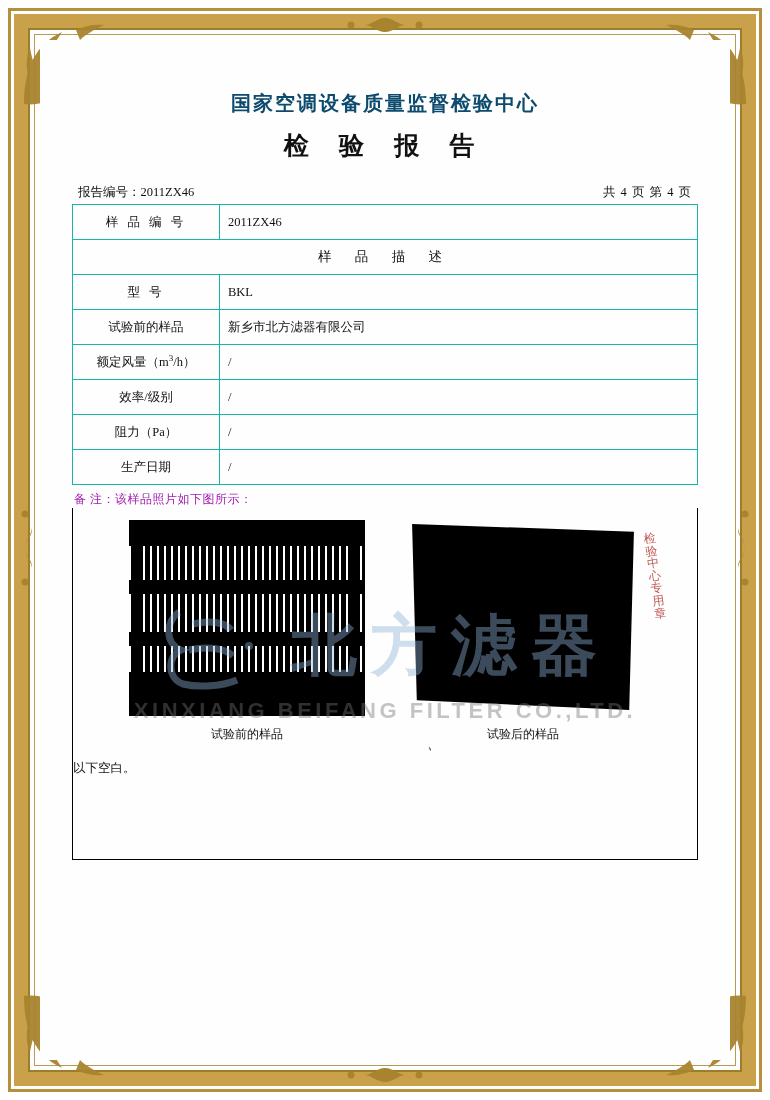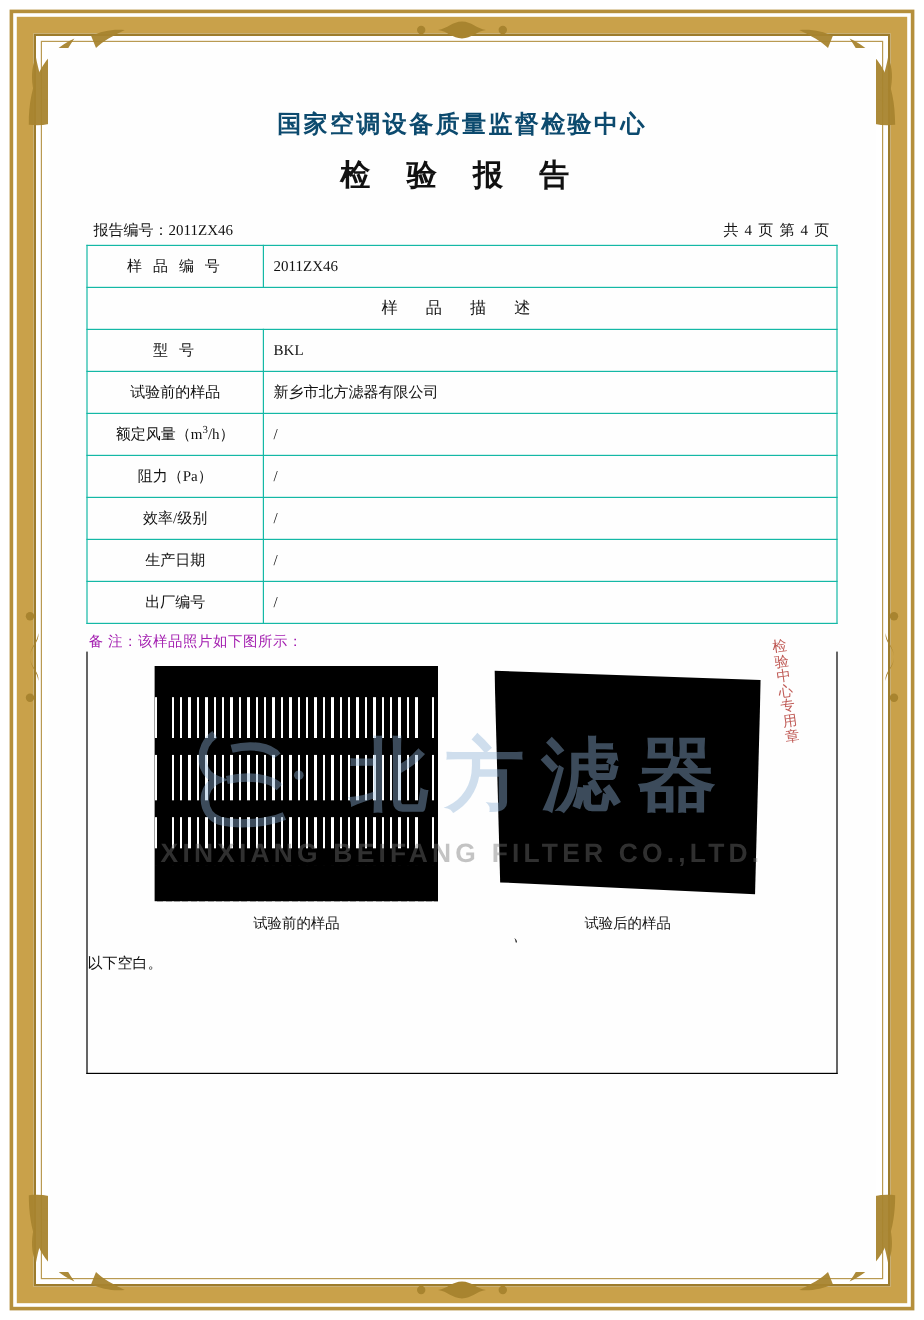--- a/index.html
+++ b/index.html
@@ -412,33 +412,29 @@
           </tr>
           <tr>
             <td class="lab tight">试验前的样品</td>
             <td class="val">新乡市北方滤器有限公司</td>
           </tr>
           <tr>
             <td class="lab tight">额定风量（m<sup class="unit">3</sup>/h）</td>
             <td class="val">/</td>
           </tr>
           <tr>
+            <td class="lab tight">效率/级别</td>
+            <td class="val">/</td>
+          </tr>
+          <tr>
             <td class="lab tight">阻力（Pa）</td>
             <td class="val">/</td>
           </tr>
           <tr>
-            <td class="lab tight">效率/级别</td>
-            <td class="val">/</td>
-          </tr>
-          <tr>
             <td class="lab tight">生产日期</td>
-            <td class="val">/</td>
-          </tr>
-          <tr>
-            <td class="lab tight">出厂编号</td>
             <td class="val">/</td>
           </tr>
         </tbody>
       </table>
 
       <div class="remark">备 注：该样品照片如下图所示：</div>
 
       <div class="photo-box">
         <div class="photos">
           <div class="photo pleat">

